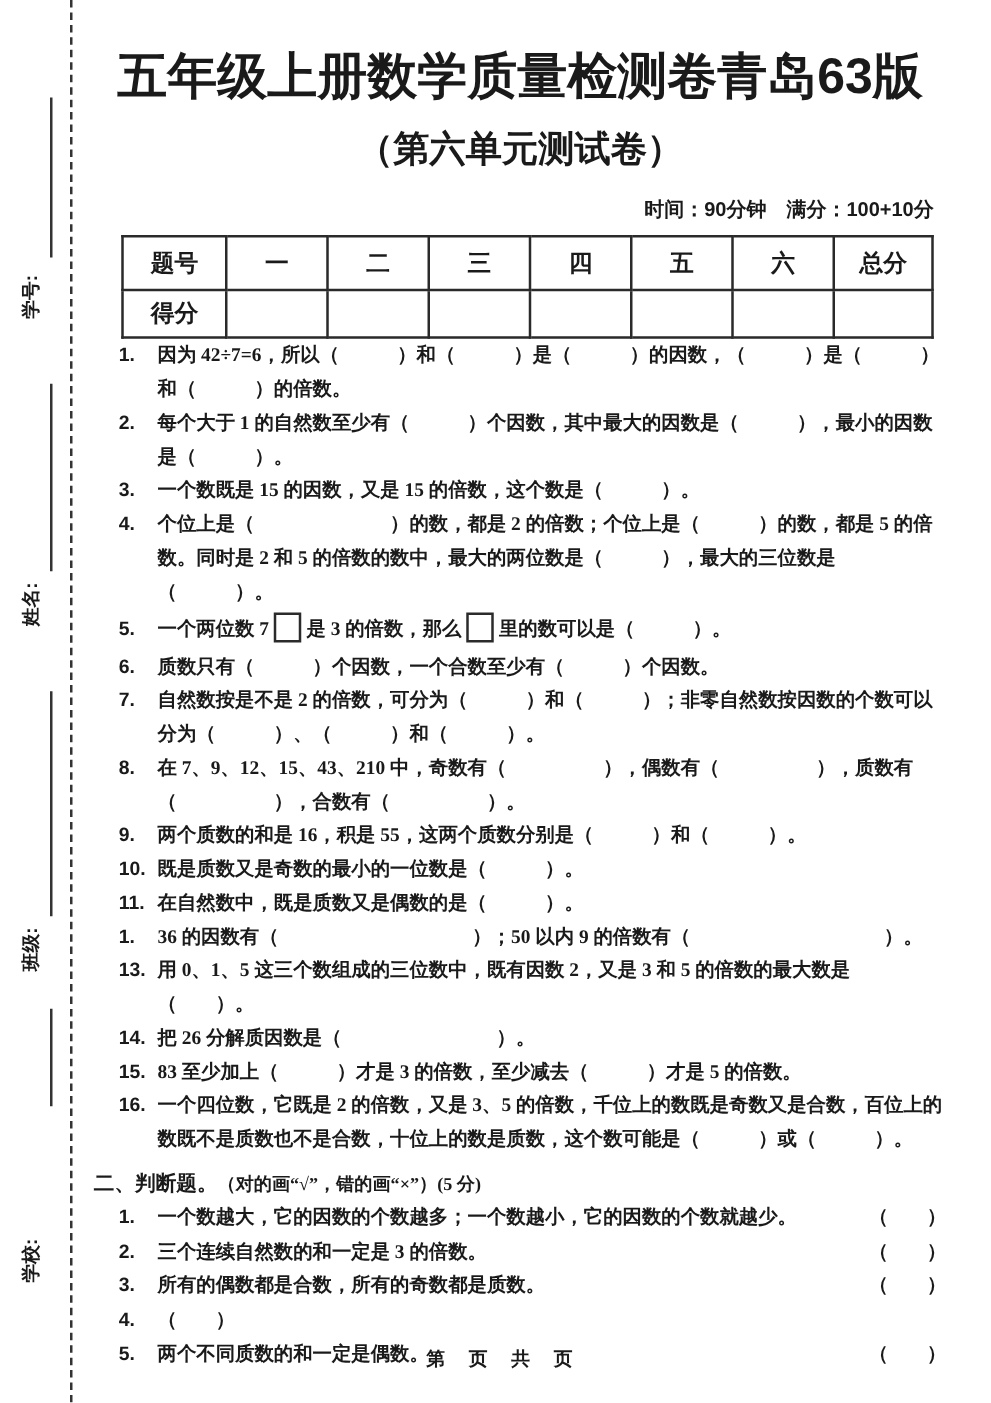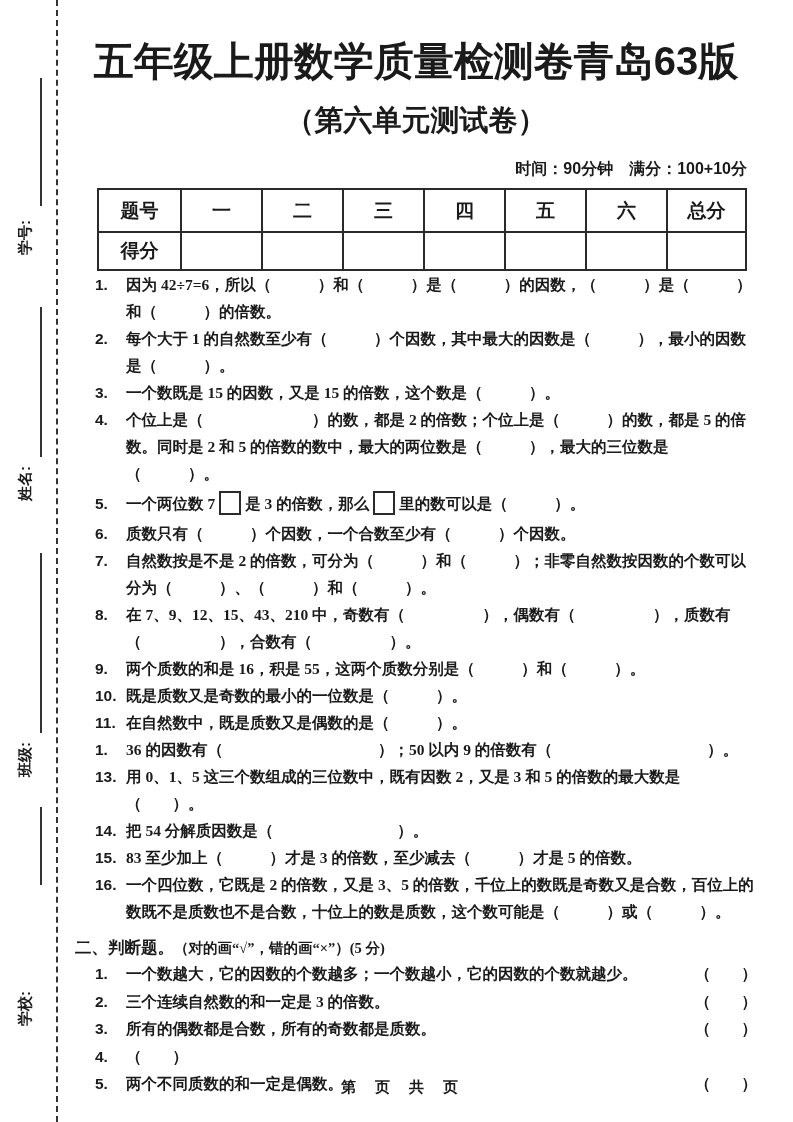--- a/index.html
+++ b/index.html
@@ -194,21 +194,21 @@
   <div class="q">
     <span class="qnum">1.</span>
     <span class="qtext">36 的因数有（　　　　　　　　　　）；50 以内 9 的倍数有（　　　　　　　　　　）。</span>
   </div>
   <div class="q">
     <span class="qnum">13.</span>
     <span class="qtext">用 0、1、5 这三个数组成的三位数中，既有因数 2，又是 3 和 5 的倍数的最大数是（　　）。</span>
   </div>
   <div class="q">
     <span class="qnum">14.</span>
-    <span class="qtext">把 54 分解质因数是（　　　　　　　　）。</span>
+    <span class="qtext">把 26 分解质因数是（　　　　　　　　）。</span>
   </div>
   <div class="q">
     <span class="qnum">15.</span>
     <span class="qtext">83 至少加上（　　　）才是 3 的倍数，至少减去（　　　）才是 5 的倍数。</span>
   </div>
   <div class="q">
     <span class="qnum">16.</span>
     <span class="qtext">一个四位数，它既是 2 的倍数，又是 3、5 的倍数，千位上的数既是奇数又是合数，百位上的数既不是质数也不是合数，十位上的数是质数，这个数可能是（　　　）或（　　　）。</span>
   </div>
 

